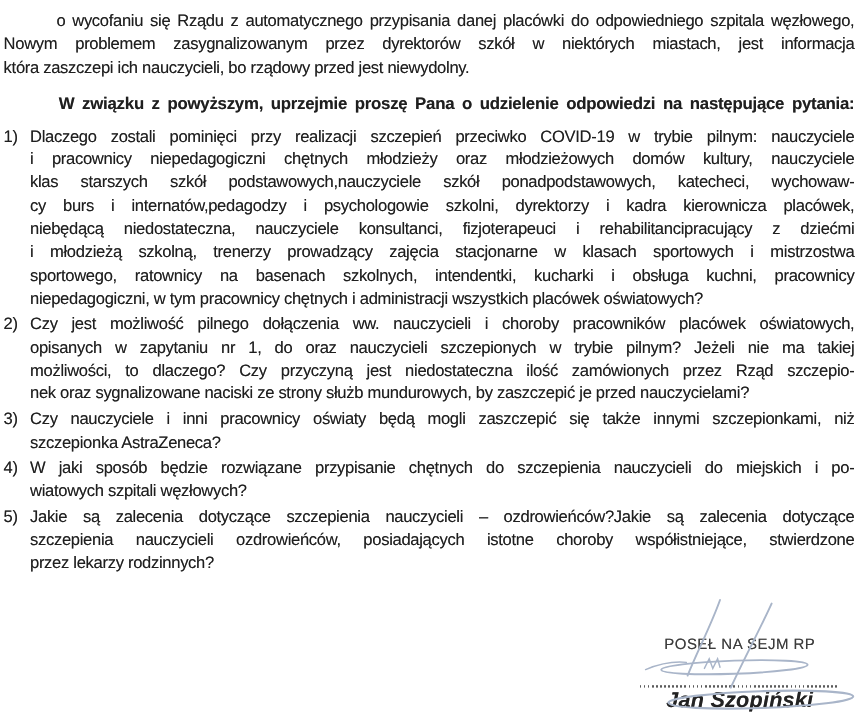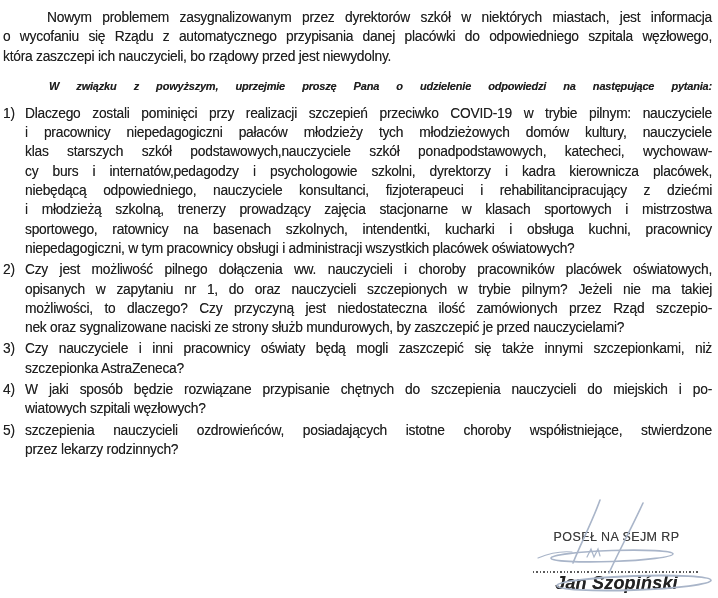--- a/index.html
+++ b/index.html
@@ -20,22 +20,22 @@
     font-size: 13.8px;
     line-height: 19.3px;
     letter-spacing: -0.25px;
     text-shadow: 0 0 0.4px rgba(30,30,30,0.55);
   }
   .tline { text-align: justify; text-align-last: justify; }
   .tline-last { text-align-last: left; }
   .intro { margin: 0; }
   .intro .tline:first-child { text-indent: 44px; }
   .request {
-    font-weight: bold; font-style: italic;
-    font-size: 11px; line-height: 19px;
+    font-weight: bold; 
+    font-size: 14px; line-height: 19px;
     letter-spacing: -0.2px;
     margin: 11px 0 8px 0;
     text-indent: 46px;
     text-align: justify; text-align-last: justify;
     text-shadow: 0 0 0.4px rgba(30,30,30,0.55);
   }
   .questions { list-style: none; margin: 0; padding: 0; }
   .q { display: flex; margin: 0 0 2px 0; }
   .qnum { width: 22px; flex: none; }
   .qtext { flex: 1; min-width: 0; }
@@ -69,40 +69,40 @@
     width: 198px; height: 105px;
     pointer-events: none;
   }
 </style>
 </head>
 <body>
 
 <div class="page bodytext">
 
   <div class="intro">
+      <div class="tline">o wycofaniu się Rządu z automatycznego przypisania danej placówki do odpowiedniego szpitala węzłowego,</div>
       <div class="tline">Nowym problemem zasygnalizowanym przez dyrektorów szkół w niektórych miastach, jest informacja</div>
-      <div class="tline">o wycofaniu się Rządu z automatycznego przypisania danej placówki do odpowiedniego szpitala węzłowego,</div>
       <div class="tline tline-last">która zaszczepi ich nauczycieli, bo rządowy przed jest niewydolny.</div>
     </div>
 
   <div class="request">W związku z powyższym, uprzejmie proszę Pana o udzielenie odpowiedzi na następujące pytania:</div>
 
   <ol class="questions">
 
       <li class="q">
         <span class="qnum">1)</span>
         <div class="qtext">
           <div class="tline">Dlaczego zostali pominięci przy realizacji szczepień przeciwko COVID-19 w trybie pilnym: nauczyciele</div>
-          <div class="tline">i pracownicy niepedagogiczni pałaców młodzieży tych młodzieżowych domów kultury, nauczyciele</div>
+          <div class="tline">i pracownicy niepedagogiczni chętnych młodzieży oraz młodzieżowych domów kultury, nauczyciele</div>
           <div class="tline">klas starszych szkół podstawowych,nauczyciele szkół ponadpodstawowych, katecheci, wychowaw-</div>
           <div class="tline">cy burs i internatów,pedagodzy i psychologowie szkolni, dyrektorzy i kadra kierownicza placówek,</div>
-          <div class="tline">niebędącą odpowiedniego, nauczyciele konsultanci, fizjoterapeuci i rehabilitancipracujący z dziećmi</div>
+          <div class="tline">niebędącą niedostateczna, nauczyciele konsultanci, fizjoterapeuci i rehabilitancipracujący z dziećmi</div>
           <div class="tline">i młodzieżą szkolną, trenerzy prowadzący zajęcia stacjonarne w klasach sportowych i mistrzostwa</div>
           <div class="tline">sportowego, ratownicy na basenach szkolnych, intendentki, kucharki i obsługa kuchni, pracownicy</div>
-          <div class="tline tline-last">niepedagogiczni, w tym pracownicy obsługi i administracji wszystkich placówek oświatowych?</div>
+          <div class="tline tline-last">niepedagogiczni, w tym pracownicy chętnych i administracji wszystkich placówek oświatowych?</div>
         </div>
       </li>
 
       <li class="q">
         <span class="qnum">2)</span>
         <div class="qtext">
           <div class="tline">Czy jest możliwość pilnego dołączenia ww. nauczycieli i choroby pracowników placówek oświatowych,</div>
           <div class="tline">opisanych w zapytaniu nr 1, do oraz nauczycieli szczepionych w trybie pilnym? Jeżeli nie ma takiej</div>
           <div class="tline">możliwości, to dlaczego? Czy przyczyną jest niedostateczna ilość zamówionych przez Rząd szczepio-</div>
           <div class="tline tline-last">nek oraz sygnalizowane naciski ze strony służb mundurowych, by zaszczepić je przed nauczycielami?</div>
@@ -121,20 +121,21 @@
         <span class="qnum">4)</span>
         <div class="qtext">
           <div class="tline">W jaki sposób będzie rozwiązane przypisanie chętnych do szczepienia nauczycieli do miejskich i po-</div>
           <div class="tline tline-last">wiatowych szpitali węzłowych?</div>
         </div>
       </li>
 
       <li class="q">
         <span class="qnum">5)</span>
         <div class="qtext">
+          <div class="tline">Jakie są zalecenia dotyczące szczepienia nauczycieli – ozdrowieńców?Jakie są zalecenia dotyczące</div>
           <div class="tline">szczepienia nauczycieli ozdrowieńców, posiadających istotne choroby współistniejące, stwierdzone</div>
           <div class="tline tline-last">przez lekarzy rodzinnych?</div>
         </div>
       </li>
     </ol>
 
   <div class="sig">
     <div class="sig-role">POSEŁ NA SEJM RP</div>
     <div class="sig-dotted"></div>
     <div class="sig-name">Jan Szopiński</div>

